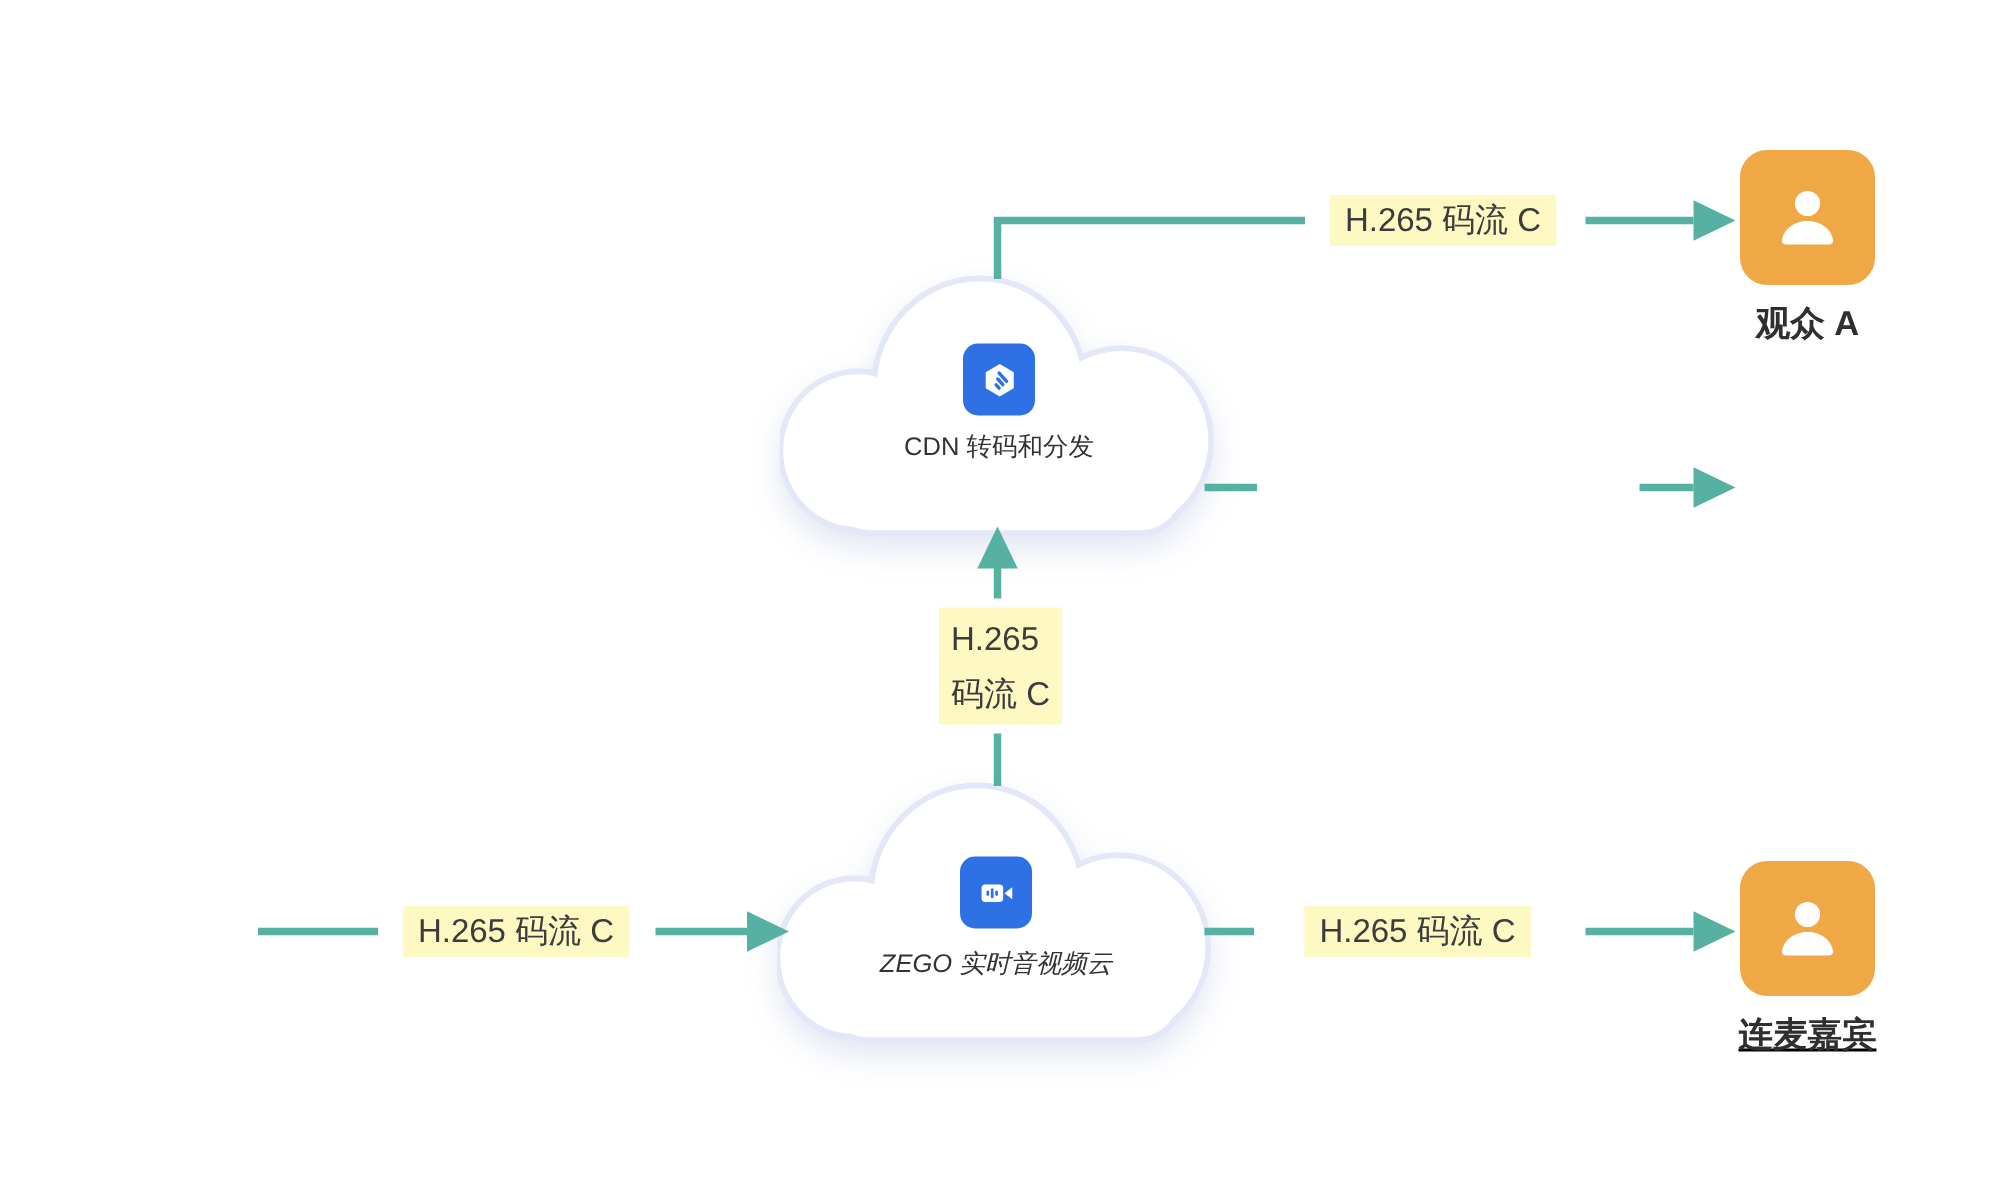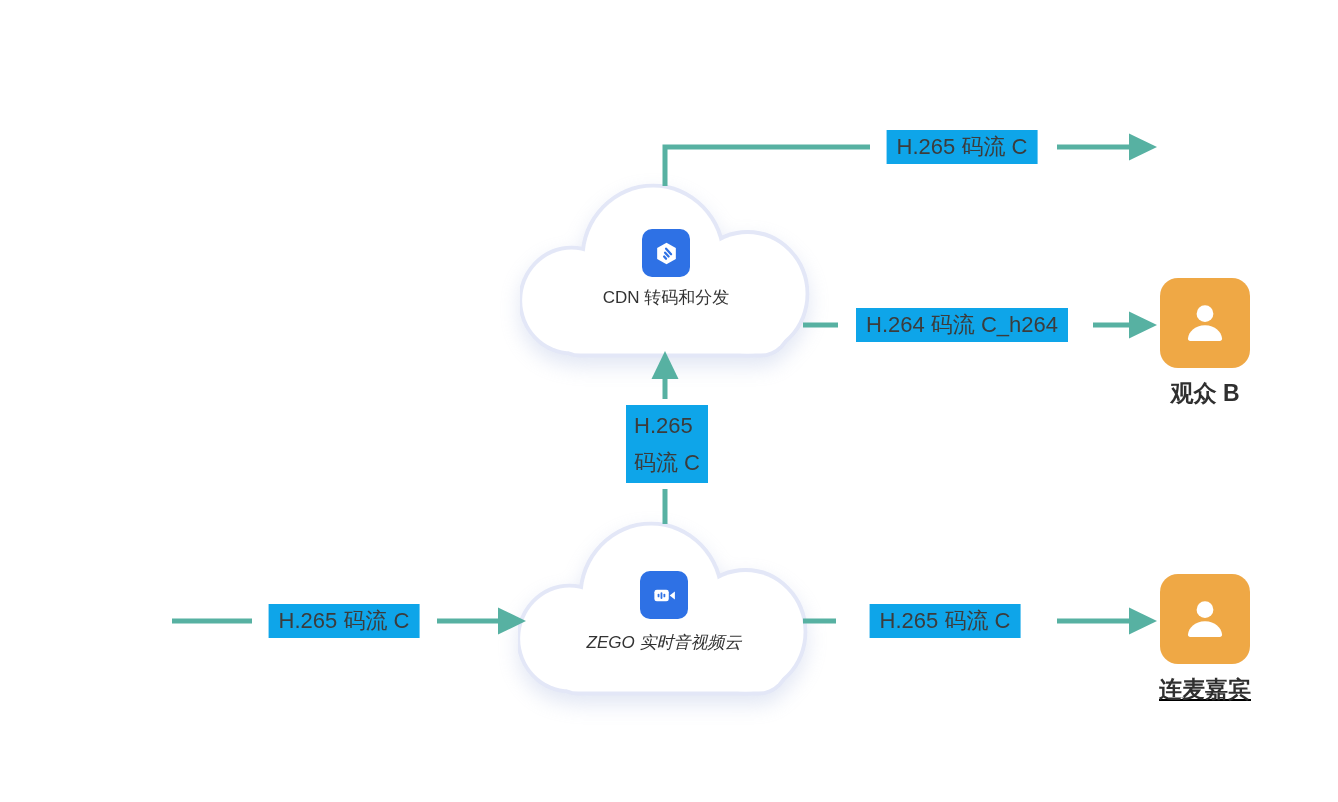--- a/index.html
+++ b/index.html
@@ -44,21 +44,21 @@
   #actor-aud-a { left:1160px; top:100px; }
   #actor-aud-b { left:1160px; top:278px; }
   #actor-guest { left:1160px; top:574px;text-decoration:underline; }
 
   
   .edges { position:absolute; inset:0; pointer-events:none; }
   .ln { stroke:#57B1A2; stroke-width:5; fill:none; }
   .hd { fill:#57B1A2; }
   .edge-label {
     position:absolute; transform:translate(-50%,-50%);
-    font-size:22px; color:#3c3c3c; background:#0ea5e9;
+    font-size:22px; color:#3c3c3c; background:#fef9c3;
     padding:2px 10px; white-space:nowrap;
   }
   #lbl-e1 { left:344px; top:621px; }
   #lbl-e2 { left:667px; top:444px; text-align:left; line-height:37px; padding:2px 8px; }
   #lbl-e3 { left:962px; top:147px; }
   #lbl-e4 { left:962px; top:325px; }
   #lbl-e5 { left:945px; top:621px; }
 </style>
 </head>
 <body>
@@ -152,35 +152,34 @@
 
   <div class="edge-label" id="lbl-e1">H.265 码流 C</div>
 
   <div class="edge-label" id="lbl-e2">
     <div>H.265</div>
     <div>码流 C</div>
   </div>
 
   <div class="edge-label" id="lbl-e3">H.265 码流 C</div>
 
-  <div class="edge-label" id="lbl-e4">H.264 码流 C_h264</div>
 
   <div class="edge-label" id="lbl-e5">H.265 码流 C</div>
 
 
-
-  <div class="actor" id="actor-aud-b">
+  <div class="actor" id="actor-aud-a">
     <div class="actor-box">
       <svg width="56" height="56" viewBox="0 0 24 24" fill="#ffffff">
         <circle cx="12" cy="8" r="3.6"></circle>
         <path d="M12 13c-4.4 0-7 2.9-7.3 5.6-.06.6.4 1.1 1 1.1h12.6c.6 0 1.06-.5 1-1.1C19 15.9 16.4 13 12 13Z"></path>
       </svg>
     </div>
-    <div class="actor-label">观众 B</div>
+    <div class="actor-label">观众 A</div>
   </div>
+
 
   <div class="actor" id="actor-guest">
     <div class="actor-box">
       <svg width="56" height="56" viewBox="0 0 24 24" fill="#ffffff">
         <circle cx="12" cy="8" r="3.6"></circle>
         <path d="M12 13c-4.4 0-7 2.9-7.3 5.6-.06.6.4 1.1 1 1.1h12.6c.6 0 1.06-.5 1-1.1C19 15.9 16.4 13 12 13Z"></path>
       </svg>
     </div>
     <div class="actor-label">连麦嘉宾</div>
   </div>

